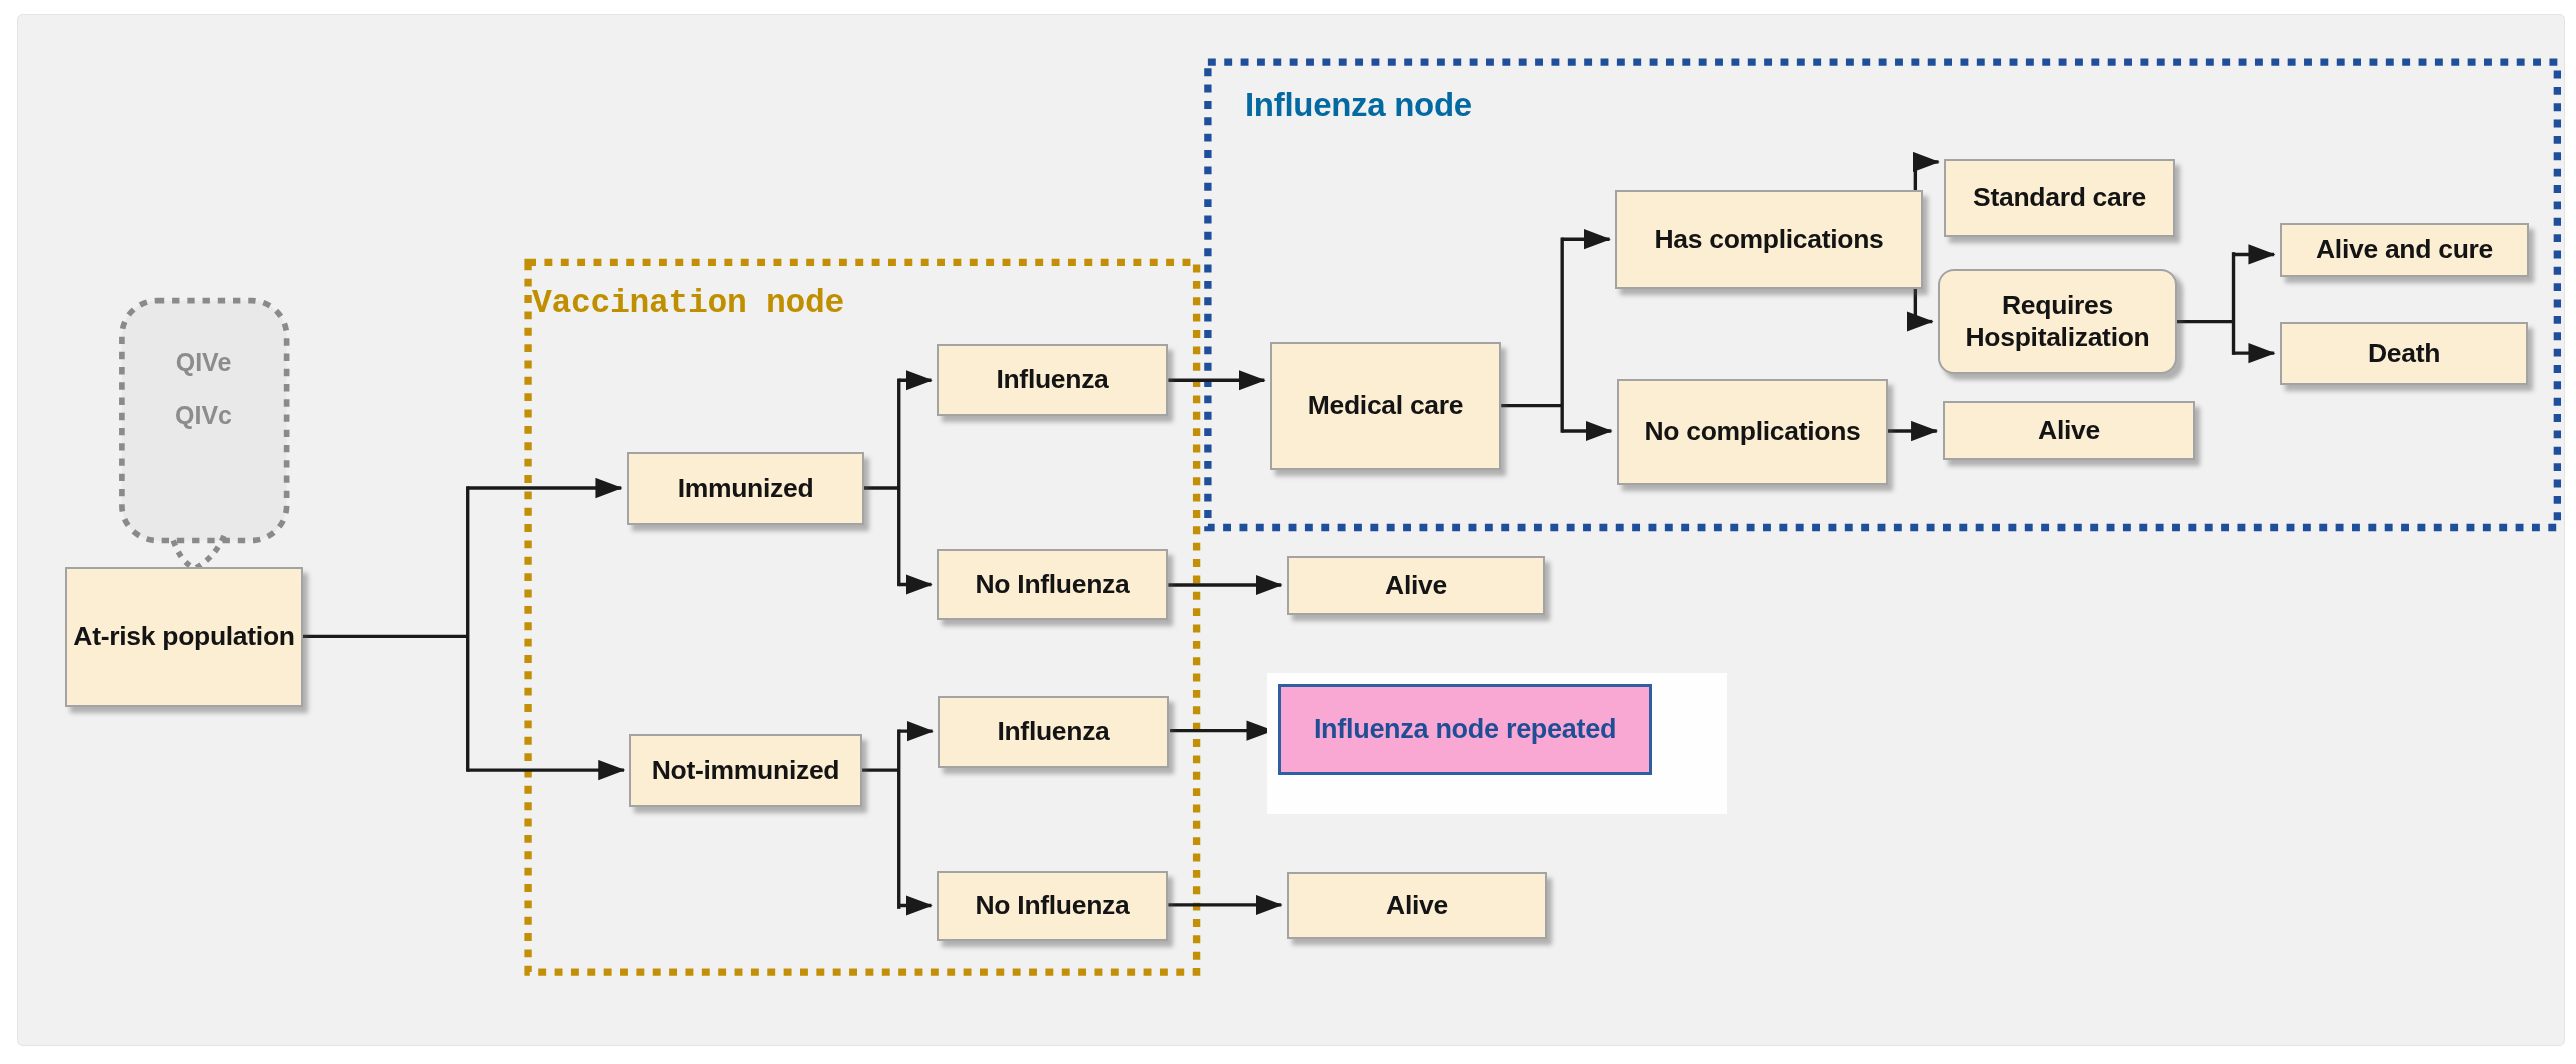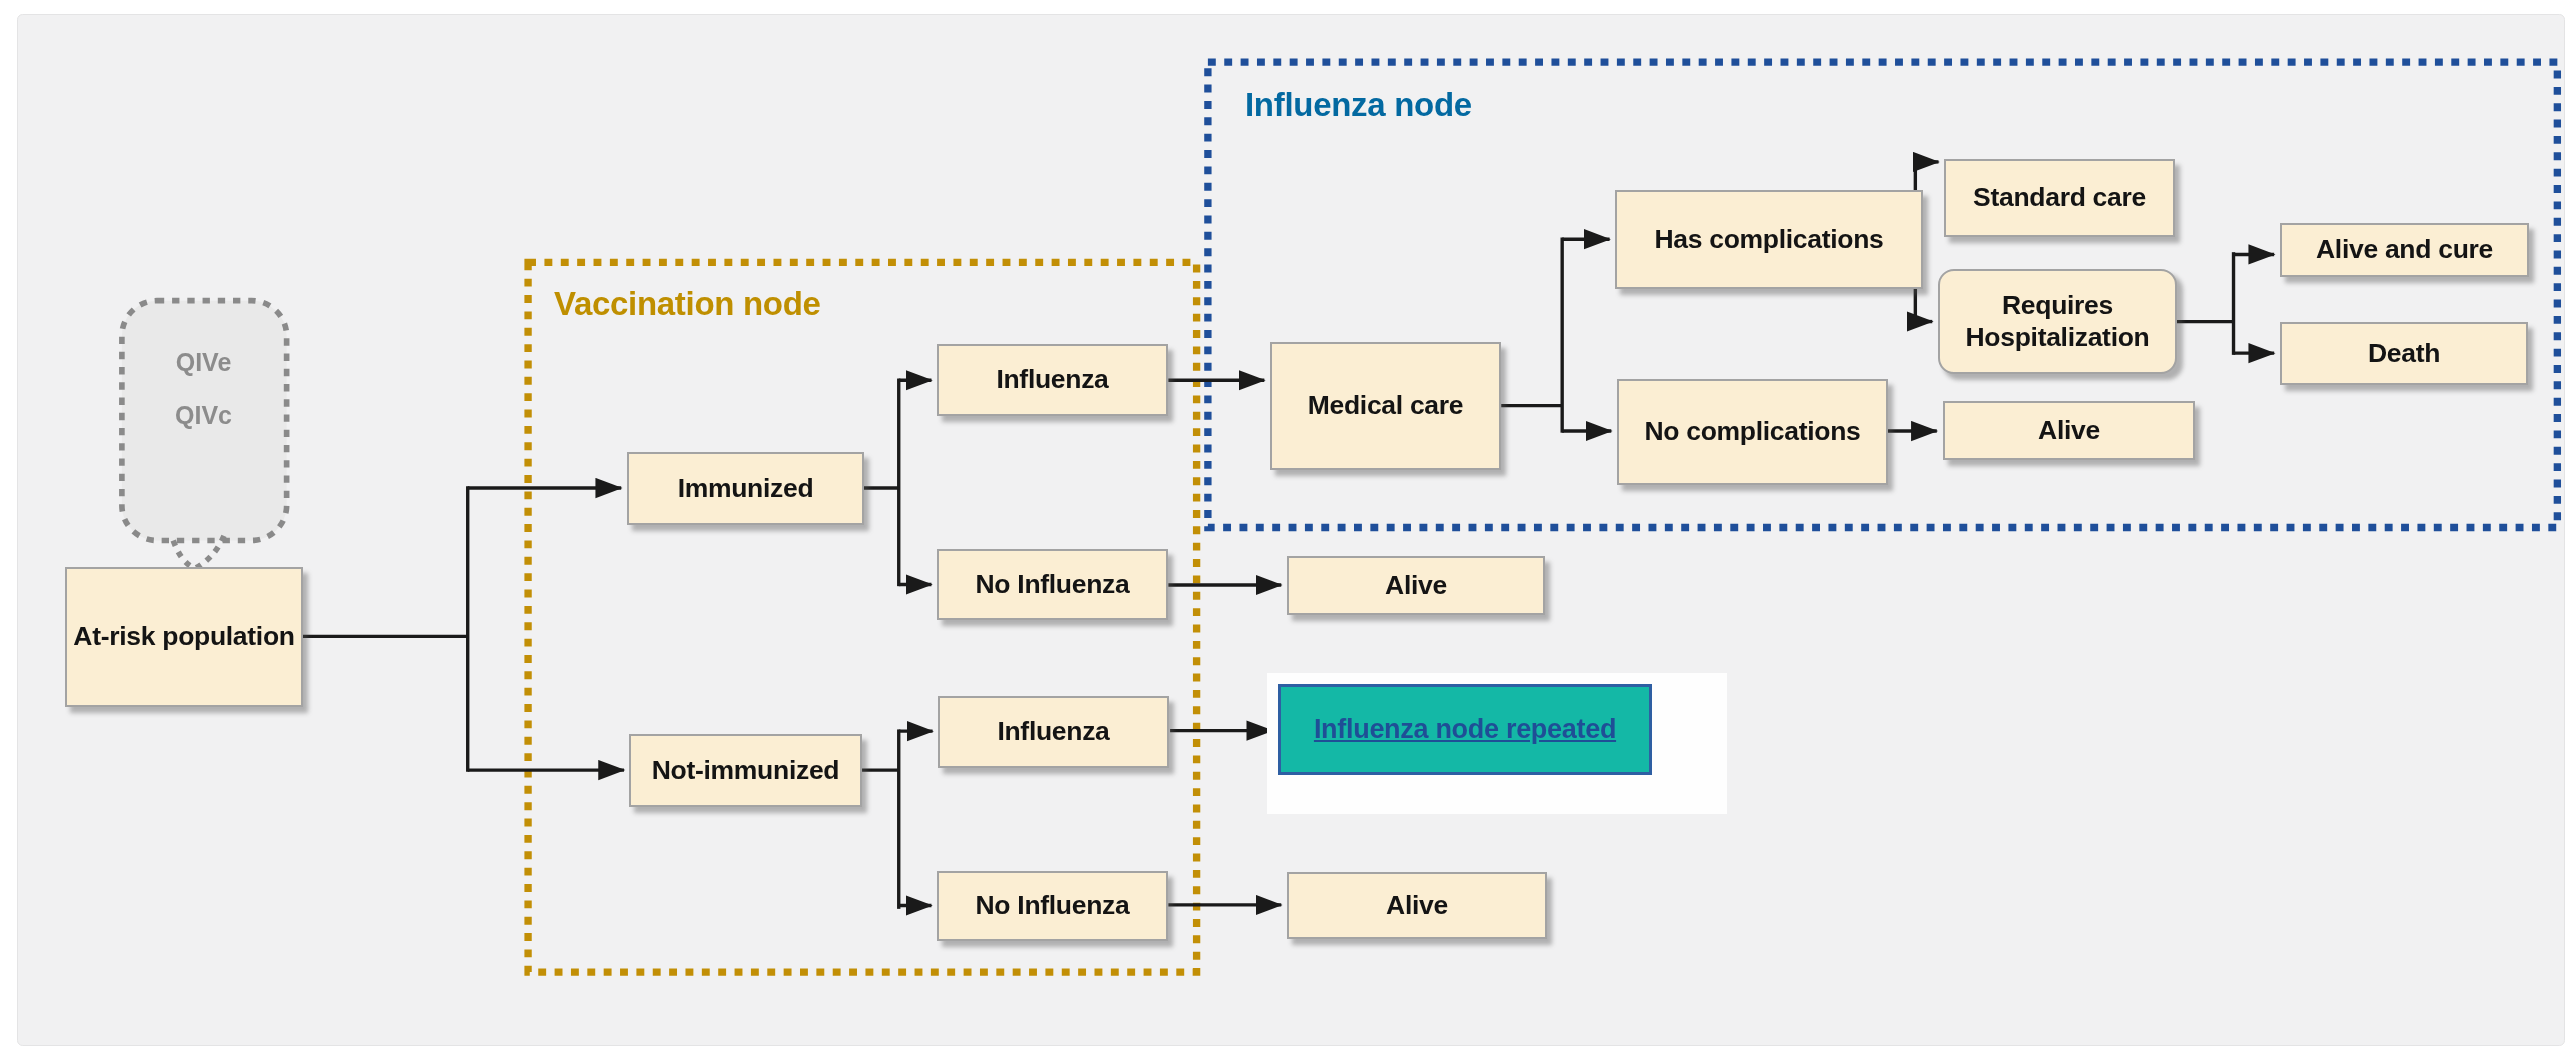--- a/index.html
+++ b/index.html
@@ -6,26 +6,26 @@
   body{width:2576px;height:1064px;position:relative;overflow:hidden;
        font-family:"Liberation Sans",sans-serif;}
   .panel{position:absolute;left:17px;top:13.5px;width:2548px;height:1032px;
          background:#F1F1F2;border:1.1px solid #E4E4E5;border-radius:5.6px;box-sizing:border-box;}
   .layer{position:absolute;left:0;top:0;width:2576px;height:1064px;}
   .node{position:absolute;display:flex;align-items:center;justify-content:center;
         text-align:center;background:#FBEED3;border:2.3px solid #A3A3A3;
         box-shadow:5.1px 5.6px 4.5px rgba(80,80,80,.40);
         font-weight:bold;font-size:26.5px;color:#141414;letter-spacing:-0.3px;
         line-height:1.18;box-sizing:border-box;padding:2.3px 5.6px;}
-  .node.repeated{background:#14b8a6;border:3.4px solid #2E5FA3;color:#1F4E96;
-        box-shadow:none;font-size:27px;text-decoration:underline;}
+  .node.repeated{background:#f9a8d4;border:3.4px solid #2E5FA3;color:#1F4E96;
+        box-shadow:none;font-size:27px;}
   .backing{position:absolute;left:1267px;top:673px;width:460px;height:141px;
         background:#FEFEFE;}
   .group-label{position:absolute;font-weight:bold;font-size:33px;letter-spacing:-0.3px;}
-  .group-label.vaccination{left:554px;top:285px;color:#BF8F00;}
+  .group-label.vaccination{left:532px;top:285px;color:#BF8F00;font-family:Liberation Mono, monospace;}
   .group-label.influenza{left:1245px;top:86px;color:#0369a1;}
   .bubble-text{position:absolute;left:121px;top:336px;width:165px;
         text-align:center;font-weight:bold;font-size:25px;color:#8C8C8C;line-height:53px;}
 </style>
 </head>
 <body>
 
 <div class="panel"></div>
 
 <svg class="layer" viewBox="0 0 4564 1886">

